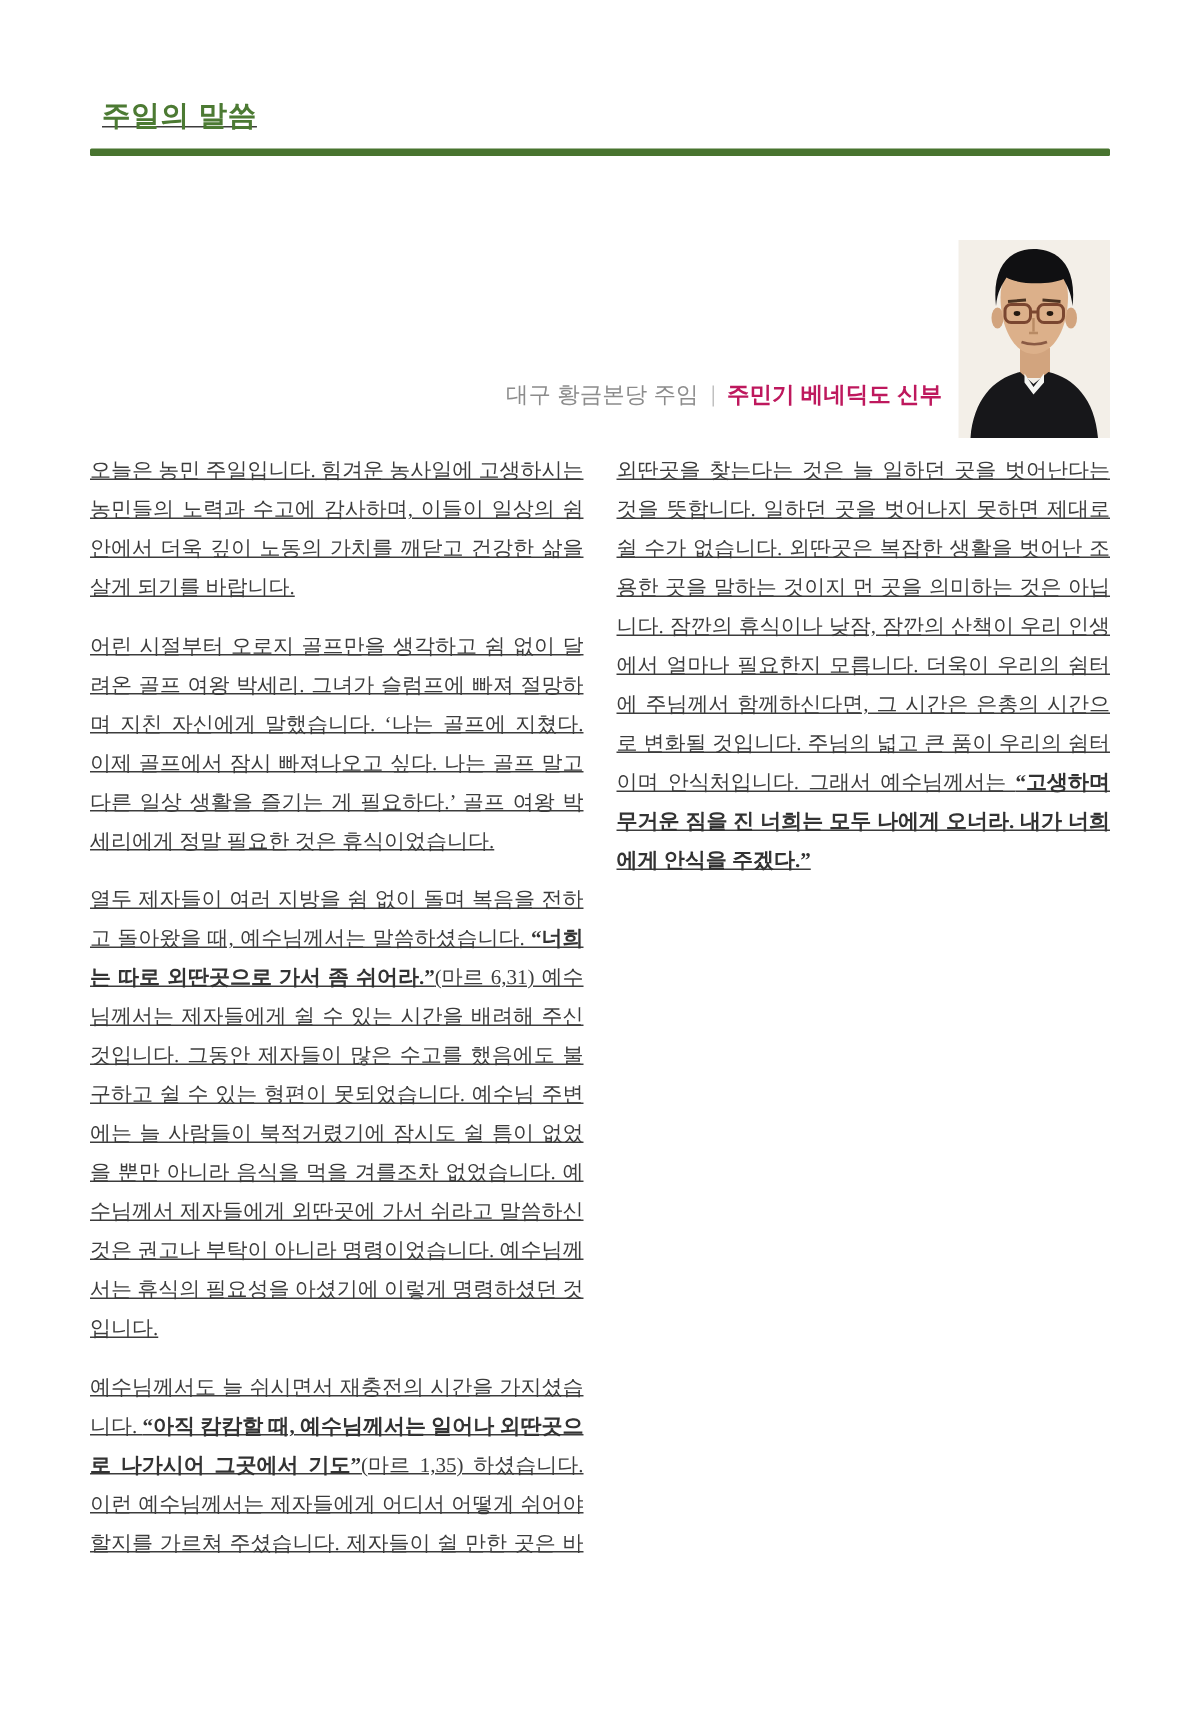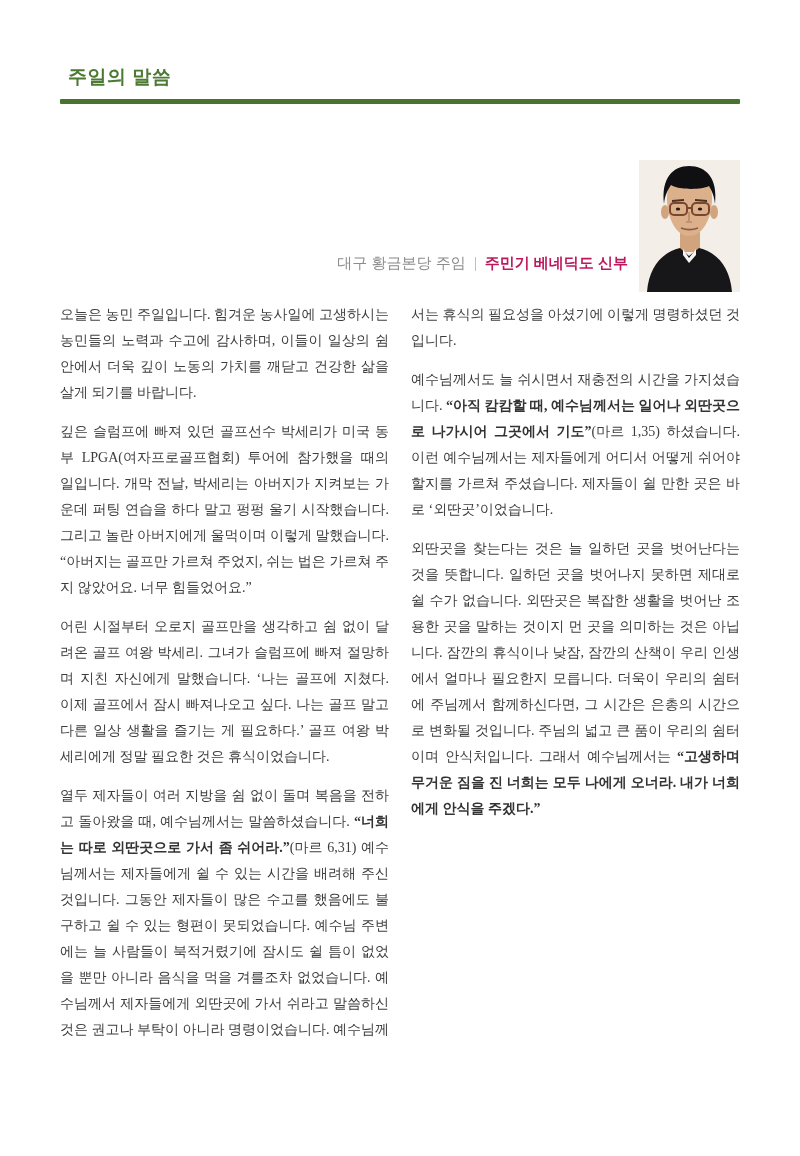--- a/index.html
+++ b/index.html
@@ -6,20 +6,21 @@
   html, body { background: #ffffff; }
   .page {
     position: relative;
     width: 800px;
     height: 1044px;
     margin: 0 auto;
     background: #ffffff;
     font-family: "Liberation Serif", serif;
     color: #3c3c3c;
     overflow: hidden;
+    text-decoration: underline;
   }
   .content { margin: 0 60px; width: 680px; }
 
   
   .header { padding-top: 64px; }
   .section-label {
     font-family: "Liberation Sans", sans-serif;
     font-weight: bold;
     font-size: 19px;
     color: #4c7a33;
@@ -153,21 +154,20 @@
 
           <path d="M50 52 L50 61 M47 62 L53 62" stroke="#b88a64" stroke-width="1.6" fill="none"></path>
 
           <path d="M42 68 C47 70 54 70 59 68" stroke="#8a5a44" stroke-width="1.8" fill="none"></path>
         </svg>
       </div>
     </div>
 
     <div class="article">
         <p><span>오늘은 농민 주일입니다. 힘겨운 농사일에 고생하시는 농민들의 노력과 수고에 감사하며, 이들이 일상의 쉼 안에서 더욱 깊이 노동의 가치를 깨닫고 건강한 삶을 살게 되기를 바랍니다.</span></p>
-        <p><span>깊은 슬럼프에 빠져 있던 골프선수 박세리가 미국 동부 LPGA(여자프로골프협회) 투어에 참가했을 때의 일입니다. 개막 전날, 박세리는 아버지가 지켜보는 가운데 퍼팅 연습을 하다 말고 펑펑 울기 시작했습니다. 그리고 놀란 아버지에게 울먹이며 이렇게 말했습니다. “아버지는 골프만 가르쳐 주었지, 쉬는 법은 가르쳐 주지 않았어요. 너무 힘들었어요.”</span></p>
         <p><span>어린 시절부터 오로지 골프만을 생각하고 쉼 없이 달려온 골프 여왕 박세리. 그녀가 슬럼프에 빠져 절망하며 지친 자신에게 말했습니다. ‘나는 골프에 지쳤다. 이제 골프에서 잠시 빠져나오고 싶다. 나는 골프 말고 다른 일상 생활을 즐기는 게 필요하다.’ 골프 여왕 박세리에게 정말 필요한 것은 휴식이었습니다.</span></p>
         <p><span>열두 제자들이 여러 지방을 쉼 없이 돌며 복음을 전하고 돌아왔을 때, 예수님께서는 말씀하셨습니다. </span><span class="b">“너희는 따로 외딴곳으로 가서 좀 쉬어라.”</span><span>(마르 6,31) 예수님께서는 제자들에게 쉴 수 있는 시간을 배려해 주신 것입니다. 그동안 제자들이 많은 수고를 했음에도 불구하고 쉴 수 있는 형편이 못되었습니다. 예수님 주변에는 늘 사람들이 북적거렸기에 잠시도 쉴 틈이 없었을 뿐만 아니라 음식을 먹을 겨를조차 없었습니다. 예수님께서 제자들에게 외딴곳에 가서 쉬라고 말씀하신 것은 권고나 부탁이 아니라 명령이었습니다. 예수님께서는 휴식의 필요성을 아셨기에 이렇게 명령하셨던 것입니다.</span></p>
         <p><span>예수님께서도 늘 쉬시면서 재충전의 시간을 가지셨습니다. </span><span class="b">“아직 캄캄할 때, 예수님께서는 일어나 외딴곳으로 나가시어 그곳에서 기도”</span><span>(마르 1,35) 하셨습니다. 이런 예수님께서는 제자들에게 어디서 어떻게 쉬어야 할지를 가르쳐 주셨습니다. 제자들이 쉴 만한 곳은 바로 ‘외딴곳’이었습니다.</span></p>
         <p><span>외딴곳을 찾는다는 것은 늘 일하던 곳을 벗어난다는 것을 뜻합니다. 일하던 곳을 벗어나지 못하면 제대로 쉴 수가 없습니다. 외딴곳은 복잡한 생활을 벗어난 조용한 곳을 말하는 것이지 먼 곳을 의미하는 것은 아닙니다. 잠깐의 휴식이나 낮잠, 잠깐의 산책이 우리 인생에서 얼마나 필요한지 모릅니다. 더욱이 우리의 쉼터에 주님께서 함께하신다면, 그 시간은 은총의 시간으로 변화될 것입니다. 주님의 넓고 큰 품이 우리의 쉼터이며 안식처입니다. 그래서 예수님께서는 </span><span class="b">“고생하며 무거운 짐을 진 너희는 모두 나에게 오너라. 내가 너희에게 안식을 주겠다.”</span></p>
       </div>
 
     <div class="footer">
       <span>②</span>
       <span>연중 제16주일, 농민 주일</span>
     </div>

